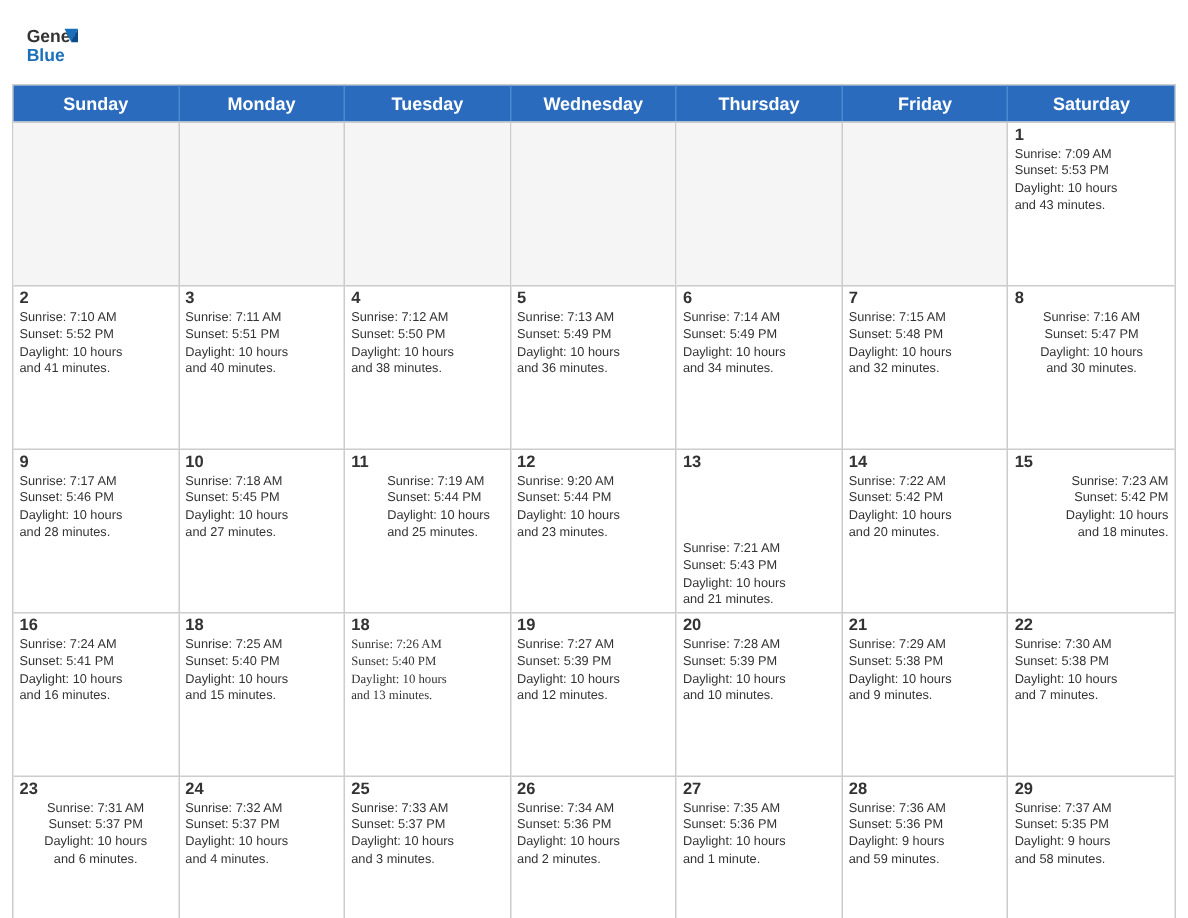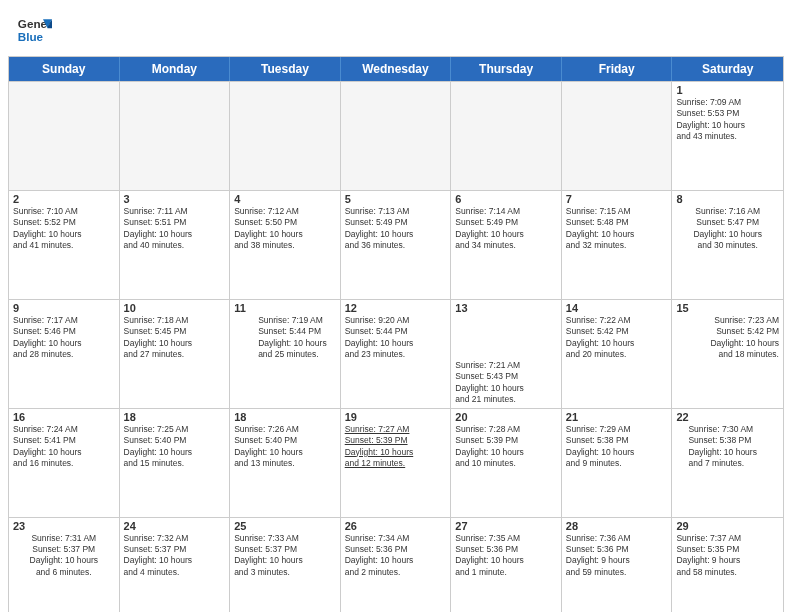--- a/index.html
+++ b/index.html
@@ -252,49 +252,49 @@
         </div>
         <div class="cal-cell">
           <span class="day-num">18</span>
           <div class="cell-info" style="white-space: pre-line;">Sunrise: 7:25 AM
 Sunset: 5:40 PM
 Daylight: 10 hours
 and 15 minutes.</div>
         </div>
         <div class="cal-cell">
           <span class="day-num">18</span>
-          <div class="cell-info" style="white-space: pre-line;">Sunrise: 7:26 AM
+          <div class="cell-info" style="white-space: pre-line; font-family: Liberation Serif, serif;">Sunrise: 7:26 AM
 Sunset: 5:40 PM
 Daylight: 10 hours
 and 13 minutes.</div>
         </div>
         <div class="cal-cell">
           <span class="day-num">19</span>
-          <div class="cell-info" style="white-space: pre-line; text-decoration: underline;">Sunrise: 7:27 AM
+          <div class="cell-info" style="white-space: pre-line;">Sunrise: 7:27 AM
 Sunset: 5:39 PM
 Daylight: 10 hours
 and 12 minutes.</div>
         </div>
         <div class="cal-cell">
           <span class="day-num">20</span>
           <div class="cell-info" style="white-space: pre-line;">Sunrise: 7:28 AM
 Sunset: 5:39 PM
 Daylight: 10 hours
 and 10 minutes.</div>
         </div>
         <div class="cal-cell">
           <span class="day-num">21</span>
           <div class="cell-info" style="white-space: pre-line;">Sunrise: 7:29 AM
 Sunset: 5:38 PM
 Daylight: 10 hours
 and 9 minutes.</div>
         </div>
         <div class="cal-cell">
           <span class="day-num">22</span>
-          <div class="cell-info" style="white-space: pre-line; margin-left: 12px;">Sunrise: 7:30 AM
+          <div class="cell-info" style="white-space: pre-line;">Sunrise: 7:30 AM
 Sunset: 5:38 PM
 Daylight: 10 hours
 and 7 minutes.</div>
         </div>
         <div class="cal-cell">
           <span class="day-num">23</span>
           <div class="cell-info" style="white-space: pre-line; text-align: center;">Sunrise: 7:31 AM
 Sunset: 5:37 PM
 Daylight: 10 hours
 and 6 minutes.</div>

